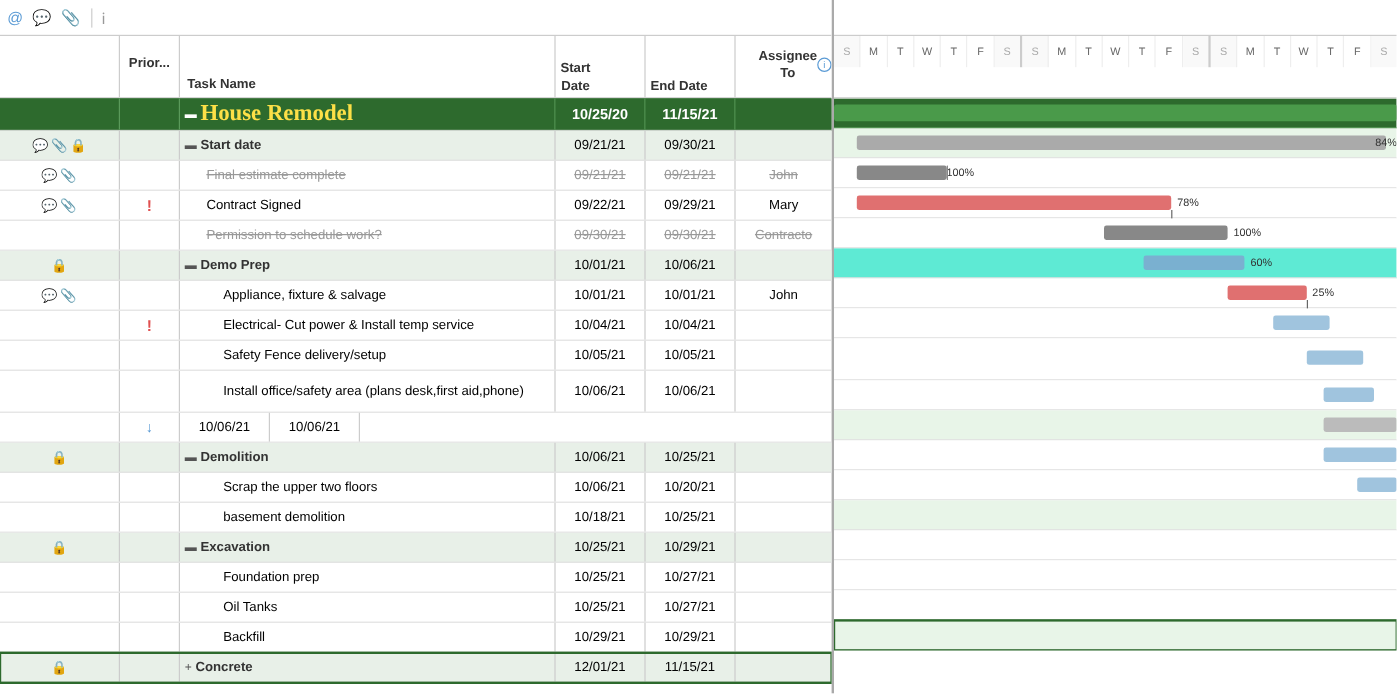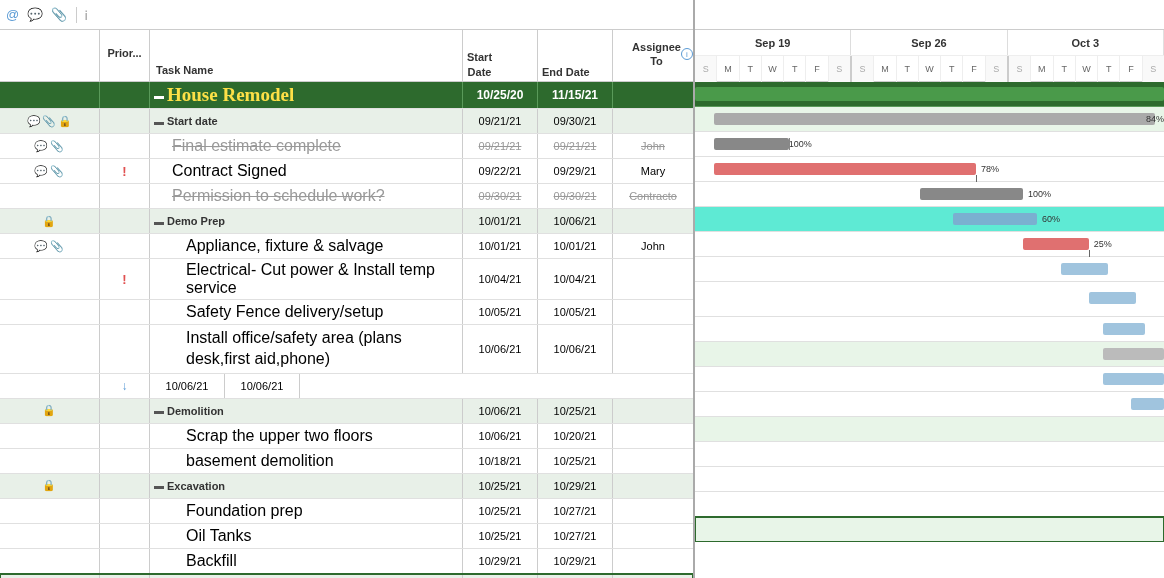--- a/index.html
+++ b/index.html
@@ -31,21 +31,21 @@
     .task-row.group-header { background: #e8f0e8; }
     .task-row.main-header { background: #2d6a2d; color: #fff; }
 
     .cell-icons { width: 100px; flex-shrink: 0; border-right: 1px solid #ccc; display: flex; align-items: center; justify-content: center; gap: 2px; padding: 2px; }
     .cell-priority { width: 50px; flex-shrink: 0; border-right: 1px solid #ccc; display: flex; align-items: center; justify-content: center; }
     .cell-taskname { flex: 1; border-right: 1px solid #ccc; display: flex; align-items: center; padding: 2px 4px; }
     .cell-start { width: 75px; flex-shrink: 0; border-right: 1px solid #ccc; display: flex; align-items: center; justify-content: center; padding: 2px; }
     .cell-end { width: 75px; flex-shrink: 0; border-right: 1px solid #ccc; display: flex; align-items: center; justify-content: center; padding: 2px; }
     .cell-assignee { width: 80px; flex-shrink: 0; display: flex; align-items: center; justify-content: center; padding: 2px; }
 
-    .task-name-text { font-size: 16px; }
+    .task-name-text { font-size: 11px; }
     .date-text { font-size: 11px; }
     .main-header .task-name-text { color: #fff; font-weight: bold; font-size: 13px; }
     .main-header .date-text { color: #fff; font-weight: bold; font-size: 12px; }
     .main-header .cell-taskname { border-right: 1px solid #5a9a5a; }
     .main-header .cell-start { border-right: 1px solid #5a9a5a; }
     .main-header .cell-end { border-right: 1px solid #5a9a5a; }
 
     .group-label { font-weight: bold; font-size: 11px; color: #333; }
     .indent1 { padding-left: 18px; }
     .indent2 { padding-left: 32px; }
@@ -435,25 +435,20 @@
 
     </div>
   </div>
 
   <div class="right-panel">
 
     <div class="gantt-toolbar" style="background:#fff; border-bottom:1px solid #ccc;">
     </div>
 
     <div class="gantt-header">
-      <div class="gantt-week-row" style="display:flex; height:26px; border-bottom:1px solid #eee;">
-        <div class="gantt-week-cell" style="flex:1; display:flex; align-items:center; justify-content:center; font-weight:bold; font-size:11px; border-right:1px solid #ddd;">Sep 19</div>
-        <div class="gantt-week-cell" style="flex:1; display:flex; align-items:center; justify-content:center; font-weight:bold; font-size:11px; border-right:1px solid #ddd;">Sep 26</div>
-        <div class="gantt-week-cell" style="flex:1; display:flex; align-items:center; justify-content:center; font-weight:bold; font-size:11px;">Oct 3</div>
-      </div>
       <div class="gantt-days-row" style="display:flex; height:26px;">
 
         <div style="flex:1; display:flex; align-items:center; justify-content:center; font-size:9px; color:#aaa; background:#f9f9f9; border-right:1px solid #eee;">S</div>
         <div style="flex:1; display:flex; align-items:center; justify-content:center; font-size:9px; color:#666; border-right:1px solid #eee;">M</div>
         <div style="flex:1; display:flex; align-items:center; justify-content:center; font-size:9px; color:#666; border-right:1px solid #eee;">T</div>
         <div style="flex:1; display:flex; align-items:center; justify-content:center; font-size:9px; color:#666; border-right:1px solid #eee;">W</div>
         <div style="flex:1; display:flex; align-items:center; justify-content:center; font-size:9px; color:#666; border-right:1px solid #eee;">T</div>
         <div style="flex:1; display:flex; align-items:center; justify-content:center; font-size:9px; color:#666; border-right:1px solid #eee;">F</div>
         <div style="flex:1; display:flex; align-items:center; justify-content:center; font-size:9px; color:#aaa; background:#f9f9f9; border-right:2px solid #ccc;">S</div>
 

